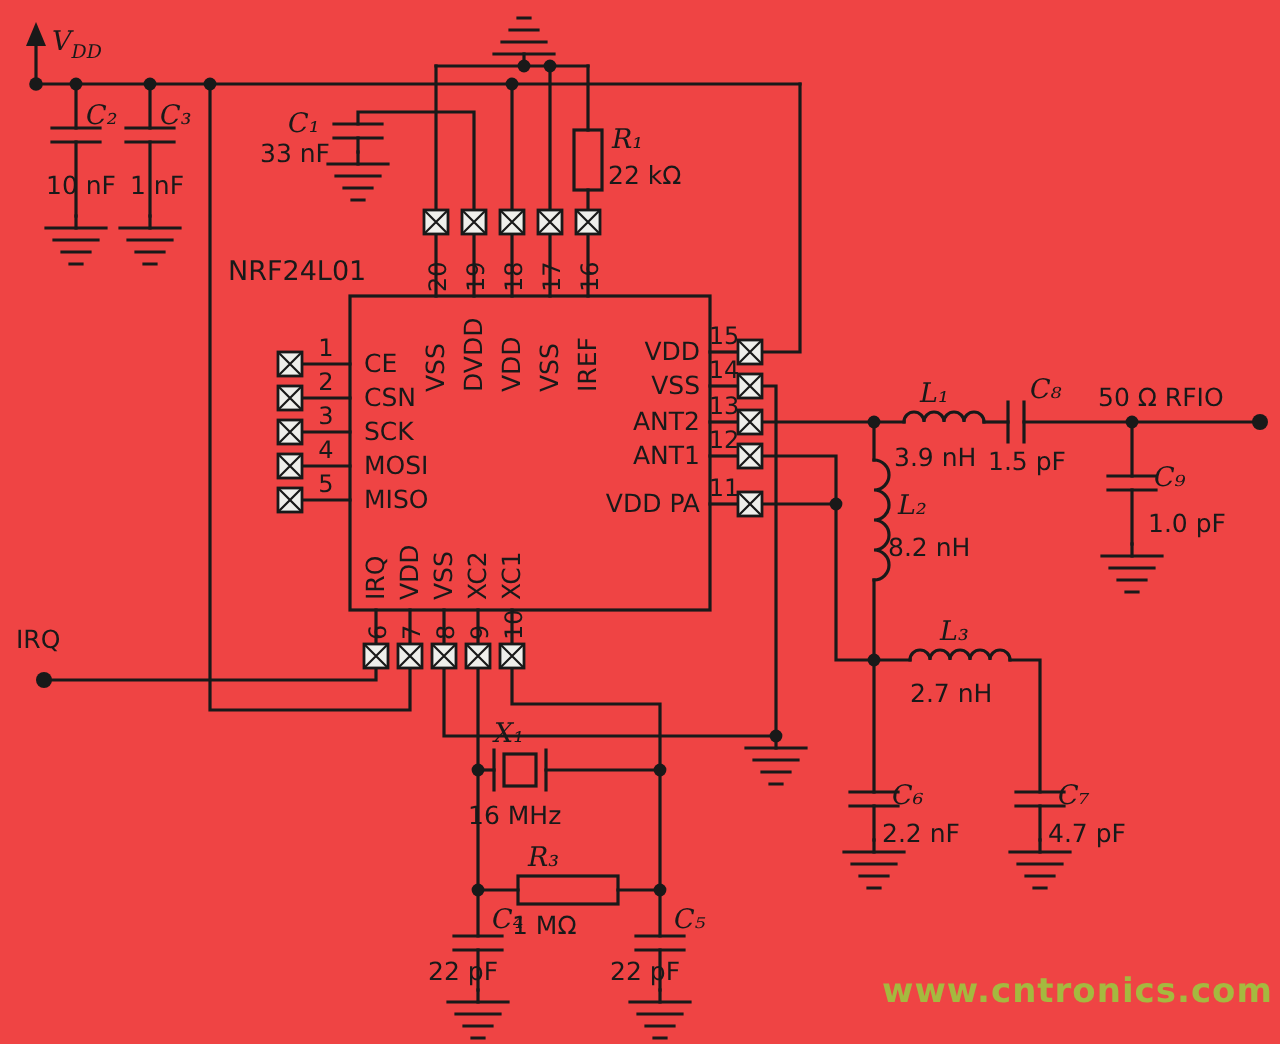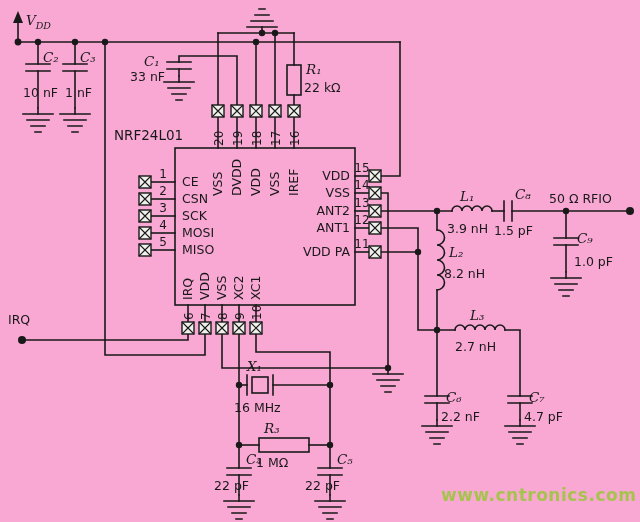--- a/index.html
+++ b/index.html
@@ -1,16 +1,16 @@
 <!DOCTYPE html>
 <html><head>
 <meta charset="utf-8">
 <style>
   html,body{margin:0;padding:0;background:#efefeb;}
-  .canvas{width:640px;height:522px;position:relative;background:#f9a8d4;overflow:hidden;}
+  .canvas{width:640px;height:522px;position:relative;background:#ef4444;overflow:hidden;}
   svg{display:block;}
   .wire{stroke:#191919;stroke-width:1.6;fill:none;stroke-linecap:square;}
   .thin{stroke:#191919;stroke-width:1.1;fill:none;}
   .box{fill:none;stroke:#191919;stroke-width:1.6;}
   .dot{fill:#191919;}
   text{fill:#191919;}
   .t-sans{font-family:"DejaVu Sans","Liberation Sans",sans-serif;font-size:12.5px;}
   .t-num{font-family:"DejaVu Sans","Liberation Sans",sans-serif;font-size:12px;}
   .t-chip{font-family:"DejaVu Sans","Liberation Sans",sans-serif;font-size:13.5px;}
   .t-ref{font-family:"DejaVu Serif","Liberation Serif",serif;font-style:italic;font-size:13.5px;}

